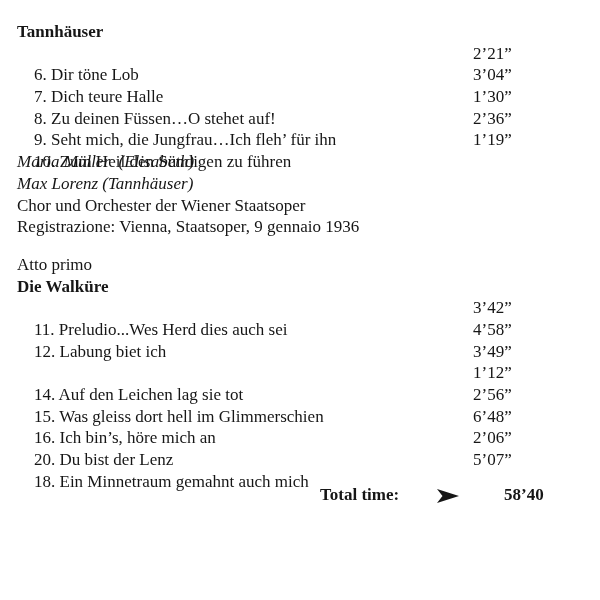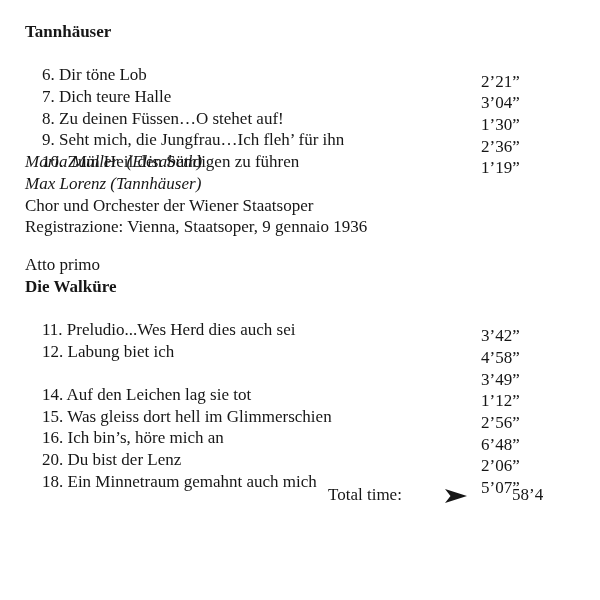--- a/index.html
+++ b/index.html
@@ -9,44 +9,43 @@
   }
   .page {
     position: relative;
     width: 544px;
     height: 600px;
     background: #ffffff;
     color: #161616;
     font-family: "Liberation Serif", "DejaVu Serif", serif;
     font-size: 17px;
     box-sizing: border-box;
-    padding: 21px 0 0 25px;
+    padding: 21px 0 0 17px;
     overflow: hidden;
   }
   .row {
     position: relative;
     height: 21.7px;
     line-height: 21.7px;
     white-space: pre;
   }
   .section-title { font-weight: bold; }
   .credit.italic { font-style: italic; }
   .track .time {
     position: absolute;
     left: 456px;
     top: 0;
-    margin-top: 28px;
   }
   .spacer-a { height: 16px; }
   .spacer-b { height: 12px; }
   .total-row {
     position: relative;
     height: 24px;
     line-height: 24px;
-    font-weight: normal;
+    font-weight: bold;
   }
   .total-label { position: absolute; left: 303px; }
   .arrow-icon {
     position: absolute;
     left: 420px;
     top: 6px;
     width: 22px;
     height: 14px;
     display: block;
   }

